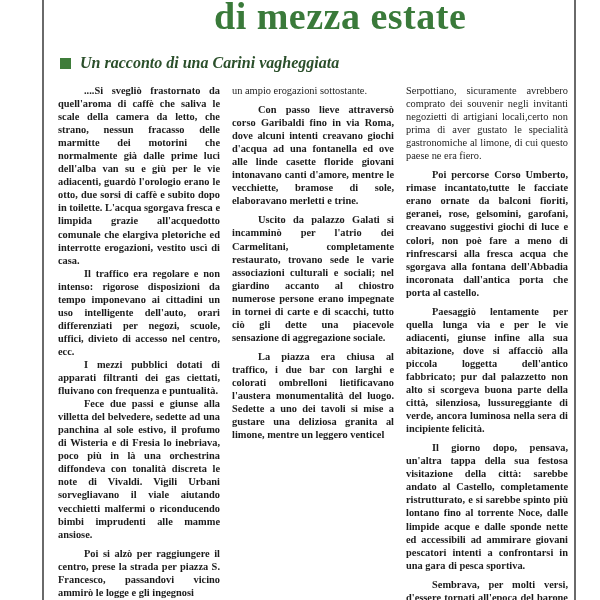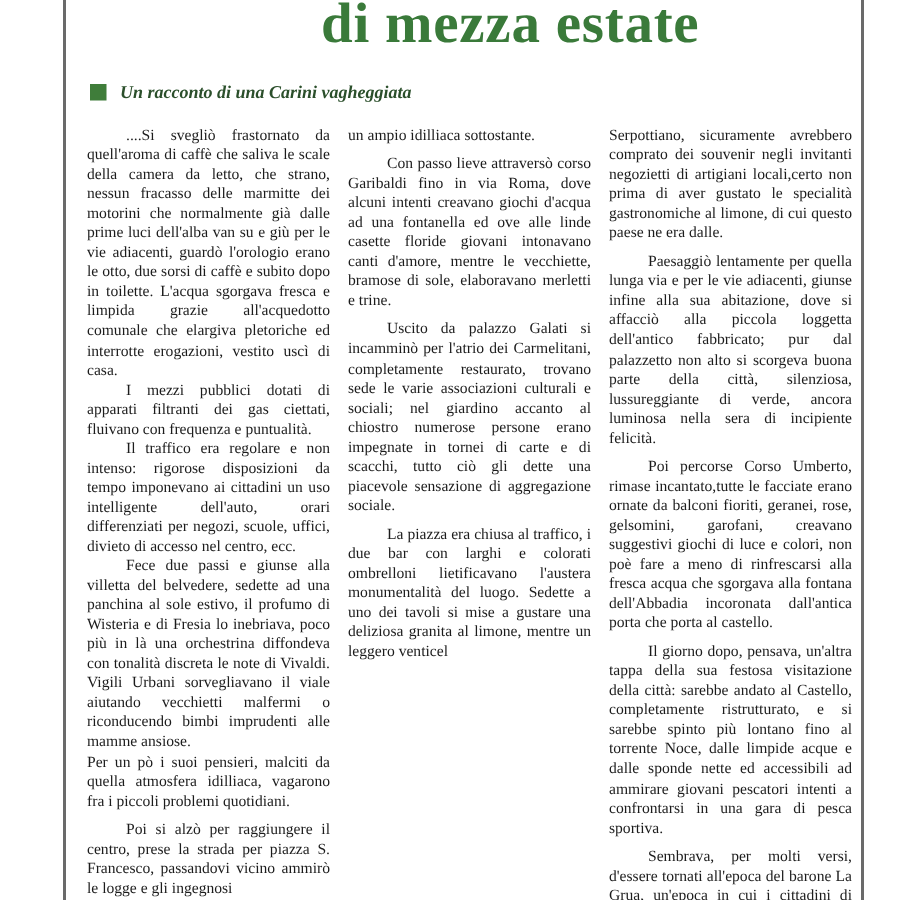--- a/index.html
+++ b/index.html
@@ -1,54 +1,53 @@
 <!DOCTYPE html>
 <html><head>
 <meta charset="utf-8">
 <style>
   html, body { margin: 0; padding: 0; background: #ffffff; }
   body { width: 600px; height: 600px; overflow: hidden; position: relative; font-family: "Liberation Serif", "DejaVu Serif", serif; color: #1c1c1c; }
   .page-frame { position: absolute; left: 42px; top: -2px; width: 534px; height: 612px; border-left: 2px solid #6a6a6a; border-right: 2px solid #6a6a6a; box-sizing: border-box; }
   .title { position: absolute; left: 214px; top: -6px; font-family: "Liberation Serif", "DejaVu Serif", serif; font-weight: bold; font-size: 38px; color: #3a7a3a; letter-spacing: 0.5px; white-space: nowrap; }
   .subtitle-row { position: absolute; left: 60px; top: 54px; display: flex; align-items: center; }
   .subtitle-square { width: 11px; height: 11px; background: #3f7d3a; margin-right: 9px; }
-  .subtitle { font-style: italic; font-weight: bold; font-size: 12px; color: #2b4f2b; font-family: "Liberation Serif", "DejaVu Serif", serif; text-align: center; }
+  .subtitle { font-style: italic; font-weight: bold; font-size: 16px; color: #2b4f2b; font-family: "Liberation Serif", "DejaVu Serif", serif; text-align: center; }
   .columns { position: absolute; left: 58px; top: 84px; width: 510px; display: flex; gap: 12px; }
   .col { width: 163px; font-size: 10.4px; line-height: 13.05px; text-align: justify; }
   .col p { margin: 0; }
-  .indent { text-indent: 26px; }
+  .indent { text-indent: 26px; font-weight: bold; }
   .gap { margin-top: 6px !important; }
 </style>
 </head>
 <body>
 
 <div class="page-frame"></div>
 
 <div class="title">di  mezza estate</div>
 
 <div class="subtitle-row">
   <div class="subtitle-square"></div>
   <div class="subtitle">Un racconto di una Carini vagheggiata</div>
 </div>
 
 <div class="columns">
   <div class="col">
     <p class="indent">....Si svegliò frastornato da quell'aroma di caffè che saliva le scale della camera da letto, che strano, nessun fracasso delle marmitte dei motorini che normalmente già dalle prime luci dell'alba van su e giù per le vie adiacenti, guardò l'orologio erano le otto, due sorsi di caffè e subito dopo in toilette. L'acqua sgorgava fresca e limpida grazie all'acquedotto comunale che elargiva pletoriche ed interrotte erogazioni, vestito uscì di casa.</p>
+    <p class="indent">Il traffico era regolare e non intenso: rigorose disposizioni da tempo imponevano ai cittadini un uso intelligente dell'auto, orari differenziati per negozi, scuole, uffici, divieto di accesso nel centro, ecc.</p>
     <p class="indent">I mezzi pubblici dotati di apparati filtranti dei gas ciettati, fluivano con frequenza e puntualità.</p>
-    <p class="indent">Il traffico era regolare e non intenso: rigorose disposizioni da tempo imponevano ai cittadini un uso intelligente dell'auto, orari differenziati per negozi, scuole, uffici, divieto di accesso nel centro, ecc.</p>
     <p class="indent">Fece due passi e giunse alla villetta del belvedere, sedette ad una panchina al sole estivo, il profumo di Wisteria e di Fresia lo inebriava, poco più in là una orchestrina diffondeva con tonalità discreta le note di Vivaldi. Vigili Urbani sorvegliavano il viale aiutando vecchietti malfermi o riconducendo bimbi imprudenti alle mamme ansiose.</p>
-    <p>Per un pò i suoi pensieri, malciti da quella atmosfera idilliaca, vagarono fra i piccoli problemi quotidiani.</p>
     <p class="indent gap">Poi si alzò per raggiungere il centro, prese la strada per piazza S. Francesco, passandovi vicino ammirò le logge e gli ingegnosi</p>
   </div>
   <div class="col">
-    <p>un ampio idilliaca sottostante.</p>
+    <p>un ampio erogazioni sottostante.</p>
     <p class="indent gap">Con passo lieve attraversò corso Garibaldi fino in via Roma, dove alcuni intenti creavano giochi d'acqua ad una fontanella ed ove alle linde casette floride giovani intonavano canti d'amore, mentre le vecchiette, bramose di sole, elaboravano merletti e trine.</p>
     <p class="indent gap">Uscito da palazzo Galati si incamminò per l'atrio dei Carmelitani, completamente restaurato, trovano sede le varie associazioni culturali e sociali; nel giardino accanto al chiostro numerose persone erano impegnate in tornei di carte e di scacchi, tutto ciò gli dette una piacevole sensazione di aggregazione sociale.</p>
     <p class="indent gap">La piazza era chiusa al traffico, i due bar con larghi e colorati ombrelloni lietificavano l'austera monumentalità del luogo. Sedette a uno dei tavoli si mise a gustare una deliziosa granita al limone, mentre un leggero venticel</p>
   </div>
   <div class="col">
-    <p>Serpottiano, sicuramente avrebbero comprato dei souvenir negli invitanti negozietti di artigiani locali,certo non prima di aver gustato le specialità gastronomiche al limone, di cui questo paese ne era dalle.</p>
+    <p>Serpottiano, sicuramente avrebbero comprato dei souvenir negli invitanti negozietti di artigiani locali,certo non prima di aver gustato le specialità gastronomiche al limone, di cui questo paese ne era fiero.</p>
+    <p class="indent gap">Poi percorse Corso Umberto, rimase incantato,tutte le facciate erano ornate da balconi fioriti, geranei, rose, gelsomini, garofani, creavano suggestivi giochi di luce e colori, non poè fare a meno di rinfrescarsi alla fresca acqua che sgorgava alla fontana dell'Abbadia incoronata dall'antica porta che porta al castello.</p>
     <p class="indent gap">Paesaggiò lentamente per quella lunga via e per le vie adiacenti, giunse infine alla sua abitazione, dove si affacciò alla piccola loggetta dell'antico fabbricato; pur dal palazzetto non alto si scorgeva buona parte della città, silenziosa, lussureggiante di verde, ancora luminosa nella sera di incipiente felicità.</p>
-    <p class="indent gap">Poi percorse Corso Umberto, rimase incantato,tutte le facciate erano ornate da balconi fioriti, geranei, rose, gelsomini, garofani, creavano suggestivi giochi di luce e colori, non poè fare a meno di rinfrescarsi alla fresca acqua che sgorgava alla fontana dell'Abbadia incoronata dall'antica porta che porta al castello.</p>
     <p class="indent gap">Il giorno dopo, pensava, un'altra tappa della sua festosa visitazione della città: sarebbe andato al Castello, completamente ristrutturato, e si sarebbe spinto più lontano fino al torrente Noce, dalle limpide acque e dalle sponde nette ed accessibili ad ammirare giovani pescatori intenti a confrontarsi in una gara di pesca sportiva.</p>
     <p class="indent gap">Sembrava, per molti versi, d'essere tornati all'epoca del barone La Grua, un'epoca in cui i cittadini di Carini più che vivere com</p>
   </div>
 </div>
 
 </body></html>

